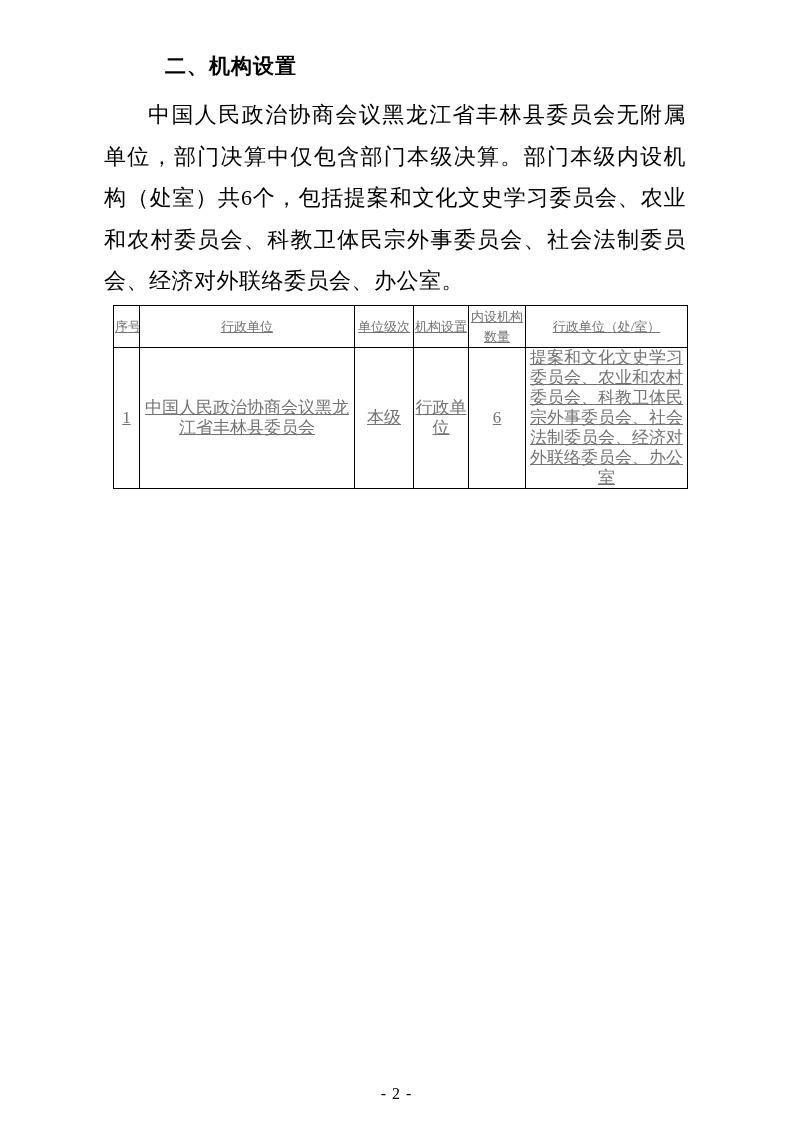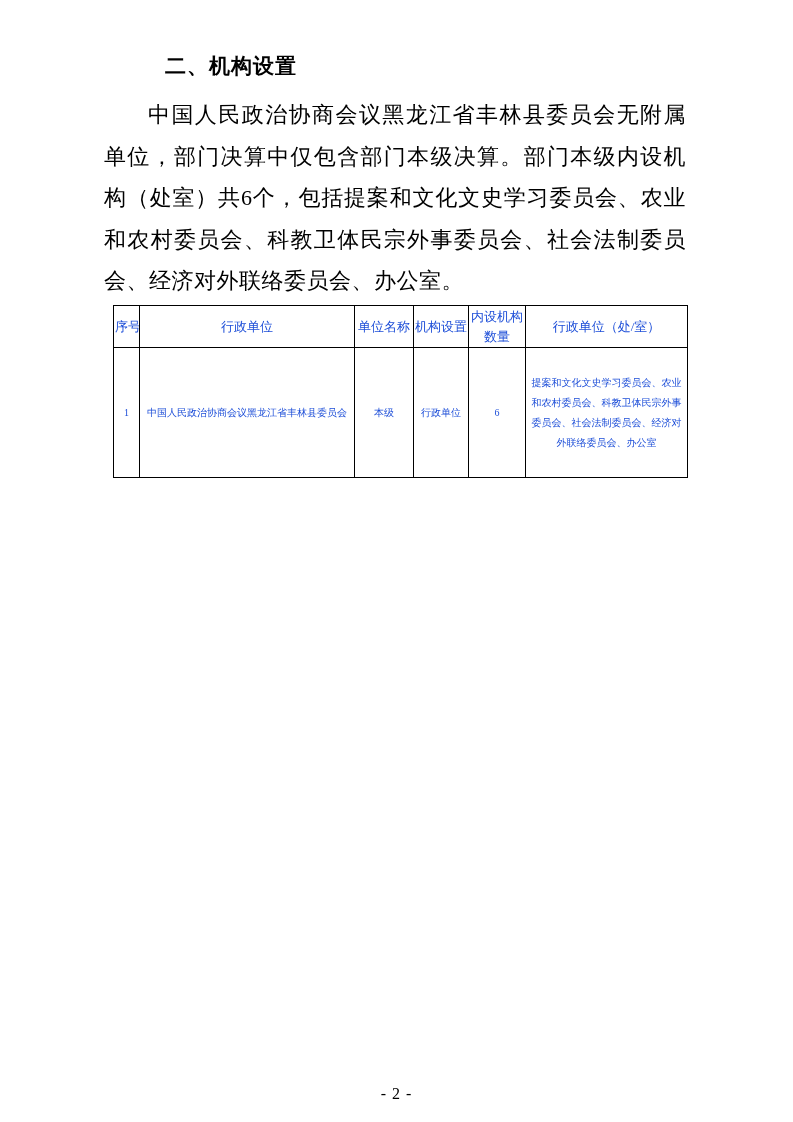--- a/index.html
+++ b/index.html
@@ -40,36 +40,37 @@
     text-indent: 44px;
     letter-spacing: 0.5px;
   }
   table.org-table {
     position: absolute;
     left: 113px;
     top: 305px;
     width: 574px;
     border-collapse: collapse;
     table-layout: fixed;
-    color: #1d4ed8;
+    color: #737373;
+    text-decoration: underline;
   }
   .org-table th,
   .org-table td {
     border: 1px solid #000000;
     text-align: center;
     vertical-align: middle;
     font-weight: normal;
     line-height: 20px;
     padding: 0 1px;
     overflow: hidden;
   }
   .org-table thead tr { height: 42px; }
   .org-table tbody tr { height: 130px; }
   .org-table th { font-size: 13px; }
-  .org-table td { font-size: 10px; }
+  .org-table td { font-size: 17px; }
   .th-seq { white-space: nowrap; }
   .cell-unit-type { padding: 0 2px; }
   .page-number {
     position: absolute;
     left: 0;
     top: 1085px;
     width: 793px;
     text-align: center;
     font-size: 16px;
     letter-spacing: 1px;
@@ -90,21 +91,21 @@
       <col style="width:215px">
       <col style="width:59px">
       <col style="width:55px">
       <col style="width:57px">
       <col style="width:162px">
     </colgroup>
     <thead>
       <tr>
         <th class="th-seq">序号</th>
         <th>行政单位</th>
-        <th>单位名称</th>
+        <th>单位级次</th>
         <th>机构设置</th>
         <th>内设机构数量</th>
         <th>行政单位（处/室）</th>
       </tr>
     </thead>
     <tbody>
       <tr>
         <td>1</td>
         <td>中国人民政治协商会议黑龙江省丰林县委员会</td>
         <td>本级</td>

